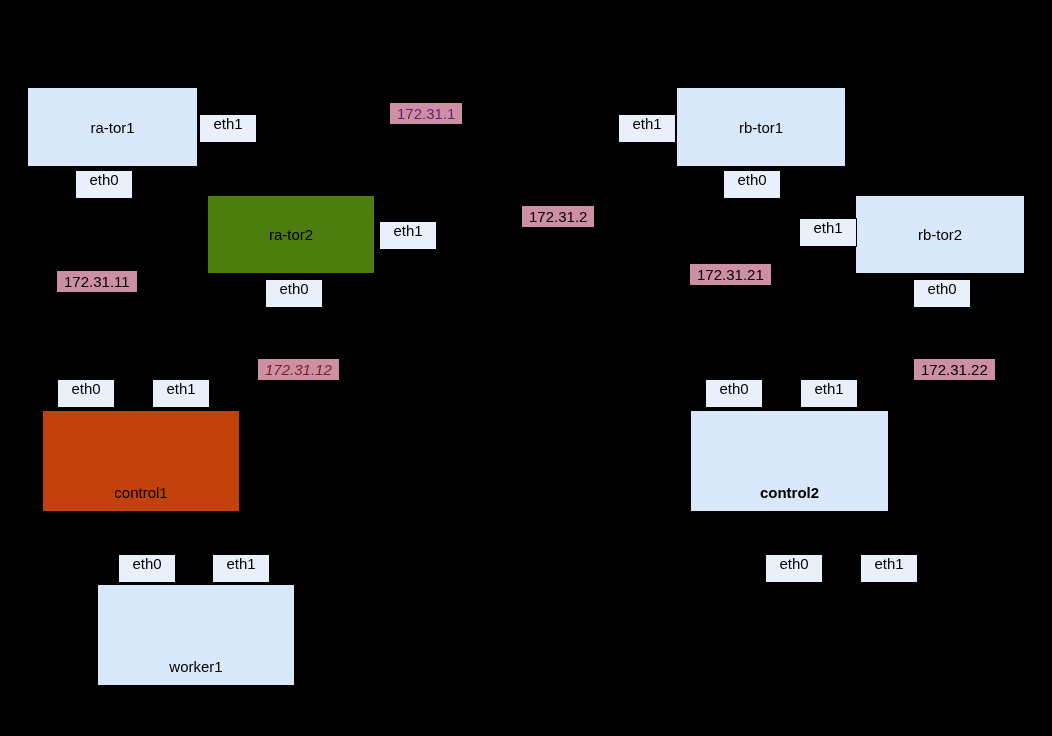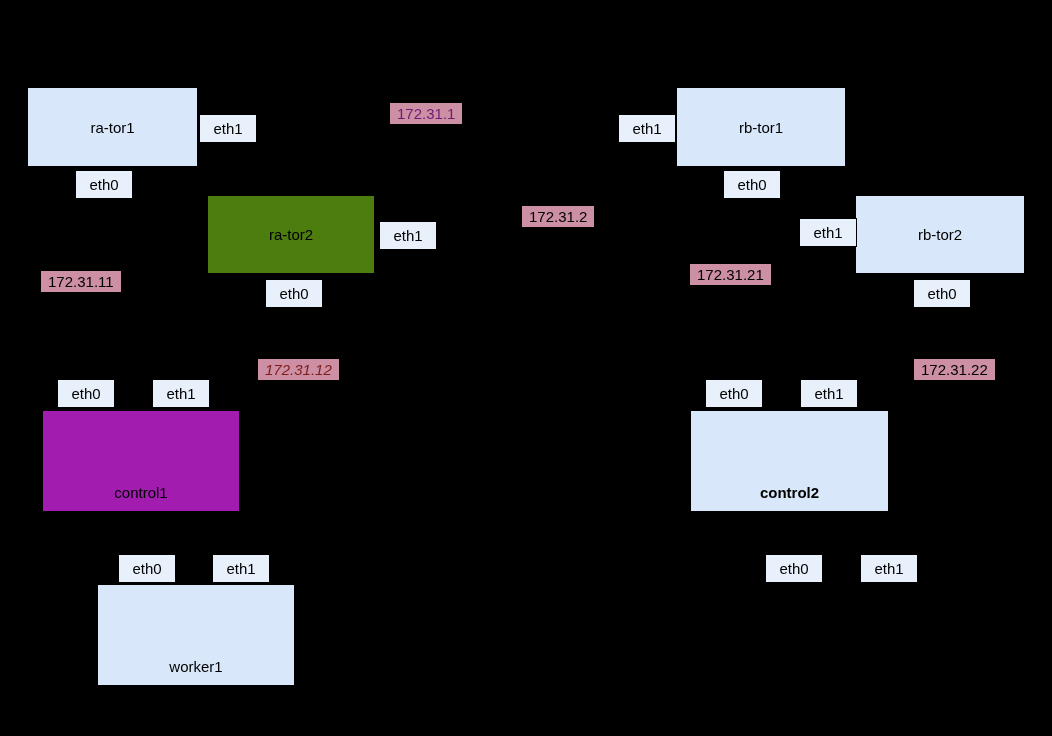--- a/index.html
+++ b/index.html
@@ -33,21 +33,20 @@
   }
   .node.valign-bottom {
     align-items: flex-end;
     padding-bottom: 10px;
   }
   .port {
     position: absolute;
     box-sizing: border-box;
     border: 1px solid #000;
     display: flex;
-    align-items: center;
     justify-content: center;
     font-size: 15px;
     color: #000;
     text-align: center;
   }
   .ip-label {
     position: absolute;
     box-sizing: border-box;
     font-size: 15px;
     color: #000;
@@ -65,21 +64,21 @@
     </div>
     <div class="node" style="left: 207px; top: 195px; width: 168px; height: 79px; background: #4d7c0f; border-color: rgb(0, 0, 0);">
       <span>ra-tor2</span>
     </div>
     <div class="node" style="left: 676px; top: 87px; width: 170px; height: 80px; background: rgb(217, 231, 250); border-color: rgb(0, 0, 0);">
       <span>rb-tor1</span>
     </div>
     <div class="node" style="left: 855px; top: 195px; width: 170px; height: 79px; background: rgb(217, 231, 250); border-color: rgb(0, 0, 0);">
       <span>rb-tor2</span>
     </div>
-    <div class="node valign-bottom" style="left: 42px; top: 410px; width: 198px; height: 102px; background: #a21caf; border-color: rgb(0, 0, 0);">
+    <div class="node valign-bottom" style="left: 42px; top: 410px; width: 198px; height: 102px; background: #c2410c; border-color: rgb(0, 0, 0);">
       <span>control1</span>
     </div>
     <div class="node valign-bottom" style="left: 690px; top: 410px; width: 199px; height: 102px; background: rgb(217, 231, 250); border-color: rgb(0, 0, 0); font-weight: bold;">
       <span>control2</span>
     </div>
     <div class="node valign-bottom" style="left: 97px; top: 584px; width: 198px; height: 102px; background: rgb(217, 231, 250); border-color: rgb(0, 0, 0);">
       <span>worker1</span>
     </div>
     <div class="port" style="left: 199px; top: 114px; width: 58px; height: 29px; background: rgb(232, 241, 251); border-color: rgb(0, 0, 0);">
       <span>eth1</span>
@@ -124,17 +123,17 @@
       <span>eth1</span>
     </div>
     <div class="port" style="left: 765px; top: 554px; width: 58px; height: 29px; background: rgb(232, 241, 251); border-color: rgb(0, 0, 0);">
       <span>eth0</span>
     </div>
     <div class="port" style="left: 860px; top: 554px; width: 58px; height: 29px; background: rgb(232, 241, 251); border-color: rgb(0, 0, 0);">
       <span>eth1</span>
     </div>
     <div class="ip-label" style="left: 390px; top: 103px; background: rgb(204, 143, 164); color: #701a75;">172.31.1</div>
     <div class="ip-label" style="left: 522px; top: 206px; background: rgb(204, 143, 164); color: rgb(0, 0, 0);">172.31.2</div>
-    <div class="ip-label" style="left: 41px; top: 271px; background: rgb(204, 143, 164); color: rgb(0, 0, 0);">172.31.11</div>
+    <div class="ip-label" style="left: 57px; top: 271px; background: rgb(204, 143, 164); color: rgb(0, 0, 0);">172.31.11</div>
     <div class="ip-label" style="left: 690px; top: 264px; background: rgb(204, 143, 164); color: #000000;">172.31.21</div>
     <div class="ip-label" style="left: 258px; top: 359px; background: rgb(204, 143, 164); color: #7f1d1d; font-style: italic;">172.31.12</div>
     <div class="ip-label" style="left: 914px; top: 359px; background: rgb(204, 143, 164); color: rgb(0, 0, 0);">172.31.22</div>
   </div>
 
 </body></html>

